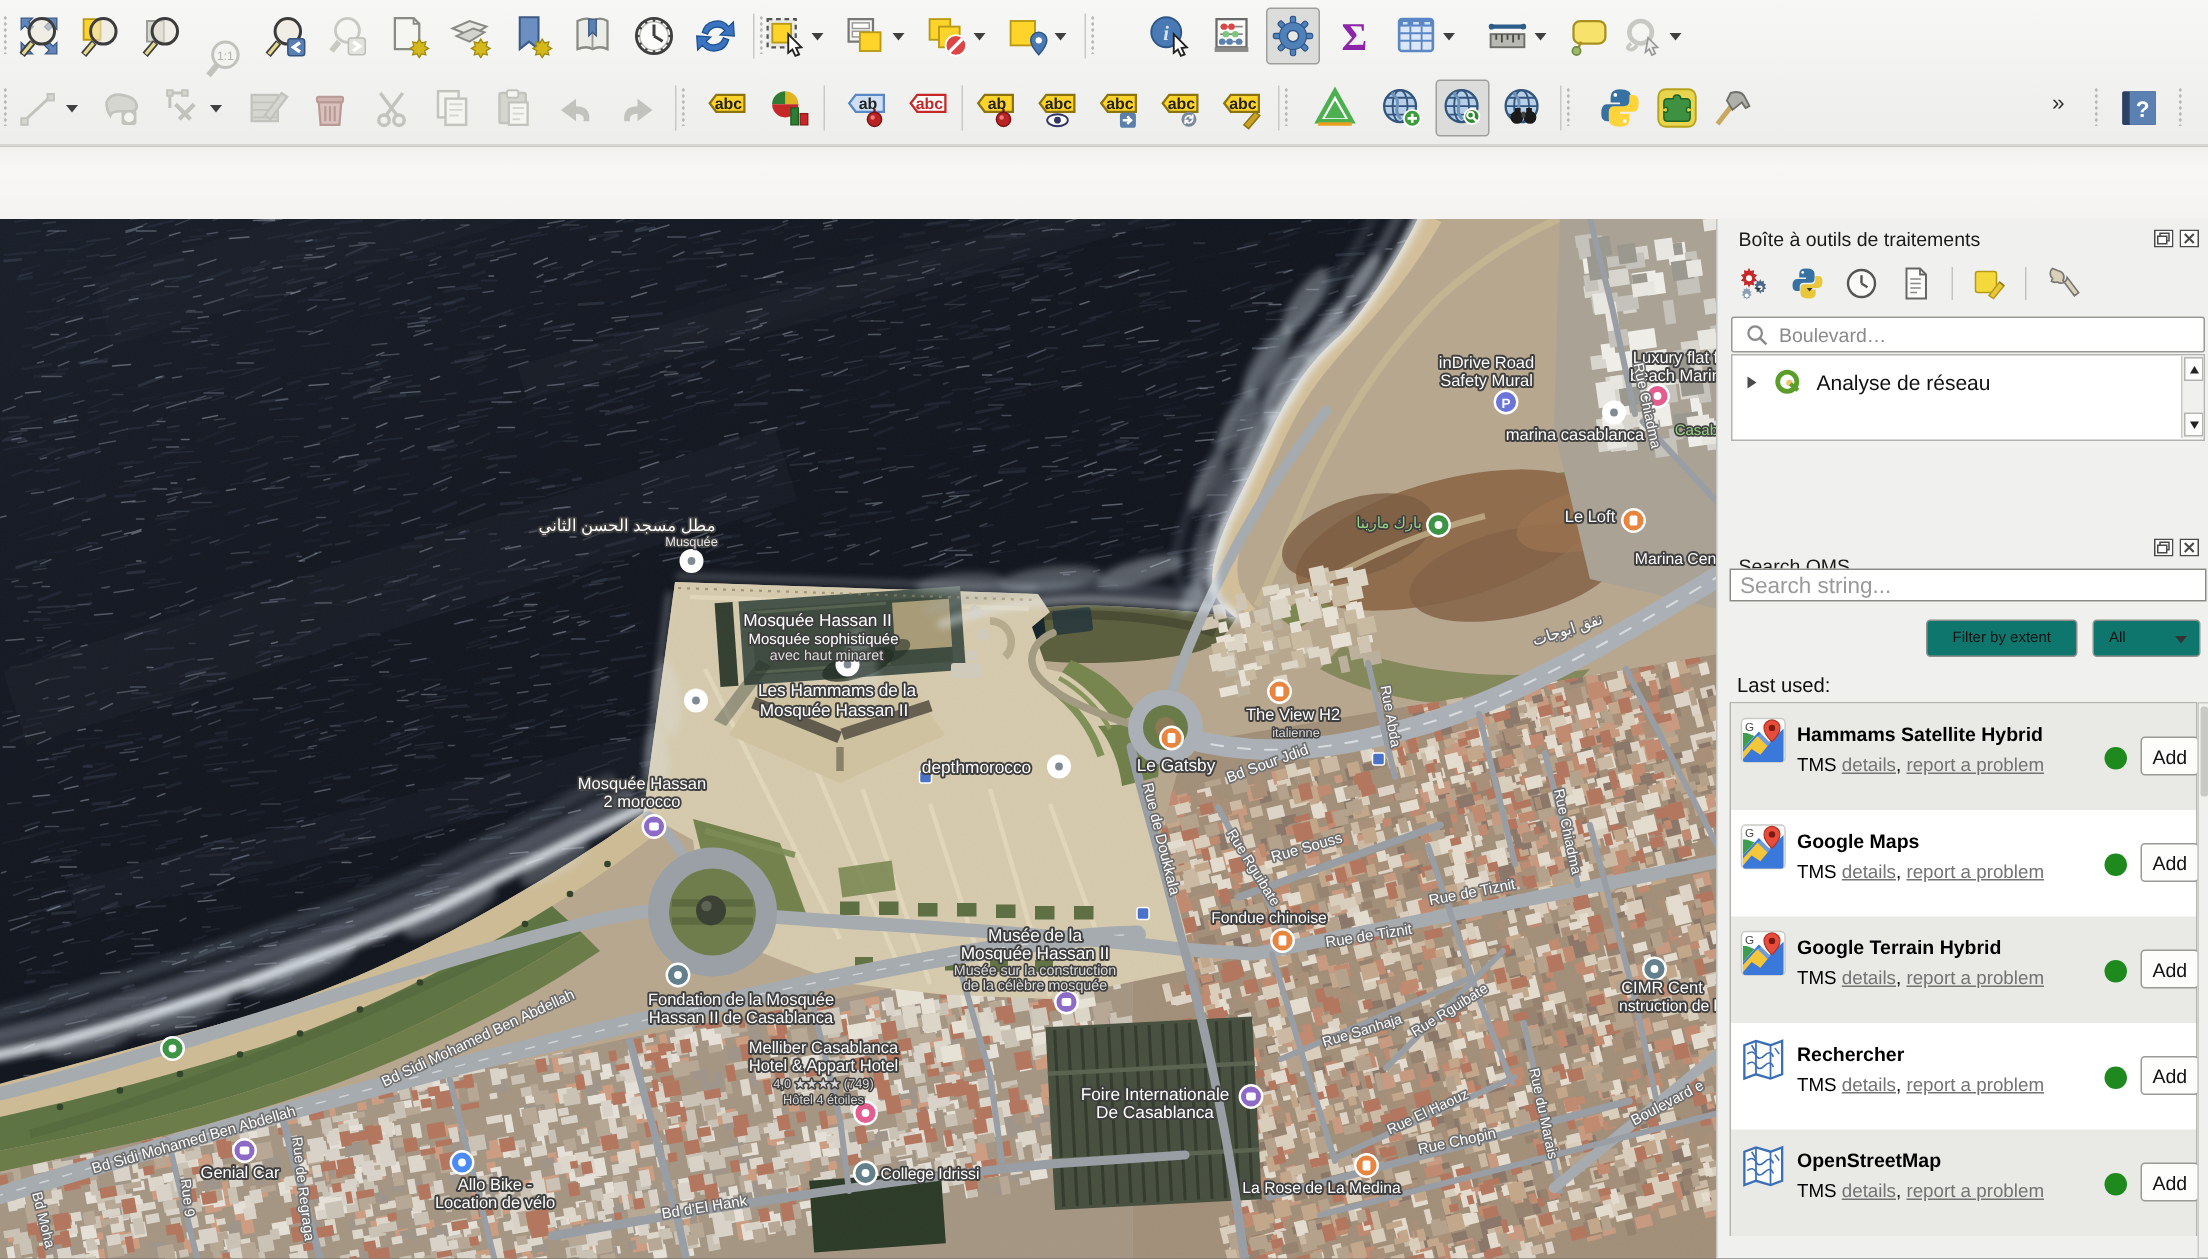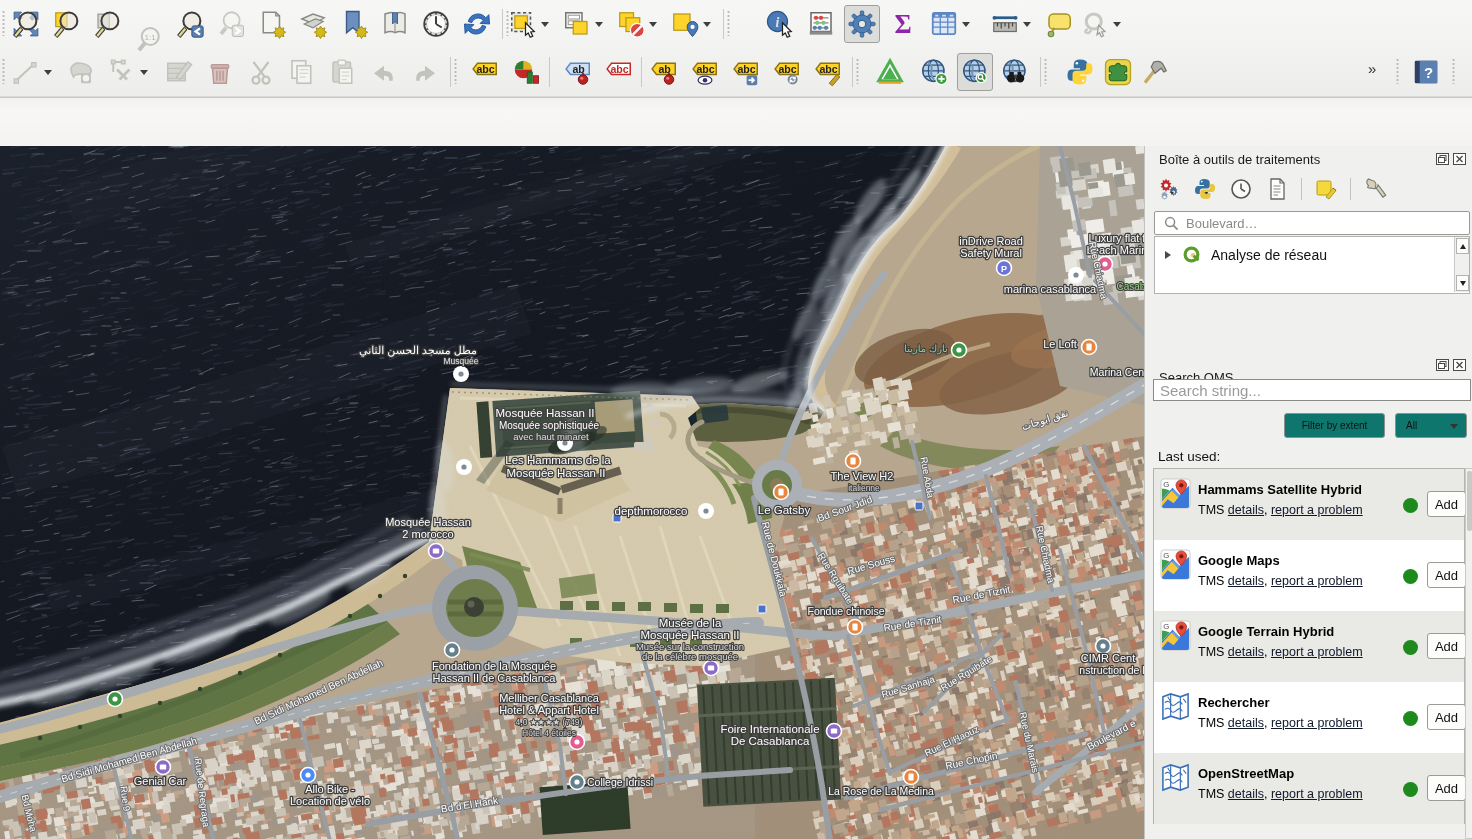--- a/index.html
+++ b/index.html
@@ -22,21 +22,21 @@
 .trow { position:relative; height:23px; display:flex; align-items:center; }
 .tarrow { width:0; height:0; border-top:4.5px solid transparent; border-bottom:4.5px solid transparent; border-left:6px solid #4a4a4a; margin-left:10px; }
 .banner { position:absolute; left:8px; width:316px; background:#3d7bfd; color:#fff; font-size:12.5px; line-height:17px; padding:1px 6px 3px 6px; }
 .banner a { color:#d8e4ff; }
 .qbtn { position:absolute; background:#0f766e; border:1px solid #8f8f8b; border-radius:3px; font-size:10px; color:#111; display:flex; align-items:center; justify-content:center; }
 .svclist { position:absolute; background:#fff; border:1px solid #b3b3af; }
 .svcrow { position:relative; height:71px; }
 .svcrow.alt { background:#e9e9e6; }
 .svctitle { position:absolute; left:44px; top:13px; font-weight:bold; font-size:13px; color:#000; }
 .svcline { position:absolute; left:44px; top:34px; font-size:12.5px; color:#000; }
-.svcline a { color:#0f172a; }
+.svcline a { color:#737373; }
 .svcdot { position:absolute; left:249px; top:29px; width:15px; height:15px; border-radius:50%; background:#1e8a1e; }
 .addbtn { position:absolute; left:273px; top:22px; width:39px; height:26px; background:#fdfdfc; border:1px solid #9a9a96; border-radius:3px; font-size:13px; display:flex; align-items:center; justify-content:center; }
 .scroll { position:absolute; background:#f0f0ee; border:1px solid #c9c9c5; }
 </style></head><body>
 <div id="page">
     <div id="toolbars">
       <div class="grip" style="left:2px;top:10px"></div>
       <div class="tbtn" style="left:8px;top:5px">
         <svg width="30" height="30" viewBox="0 0 24 24">
           <g fill="#6286bb" stroke="#3c5a85" stroke-width="0.7">

